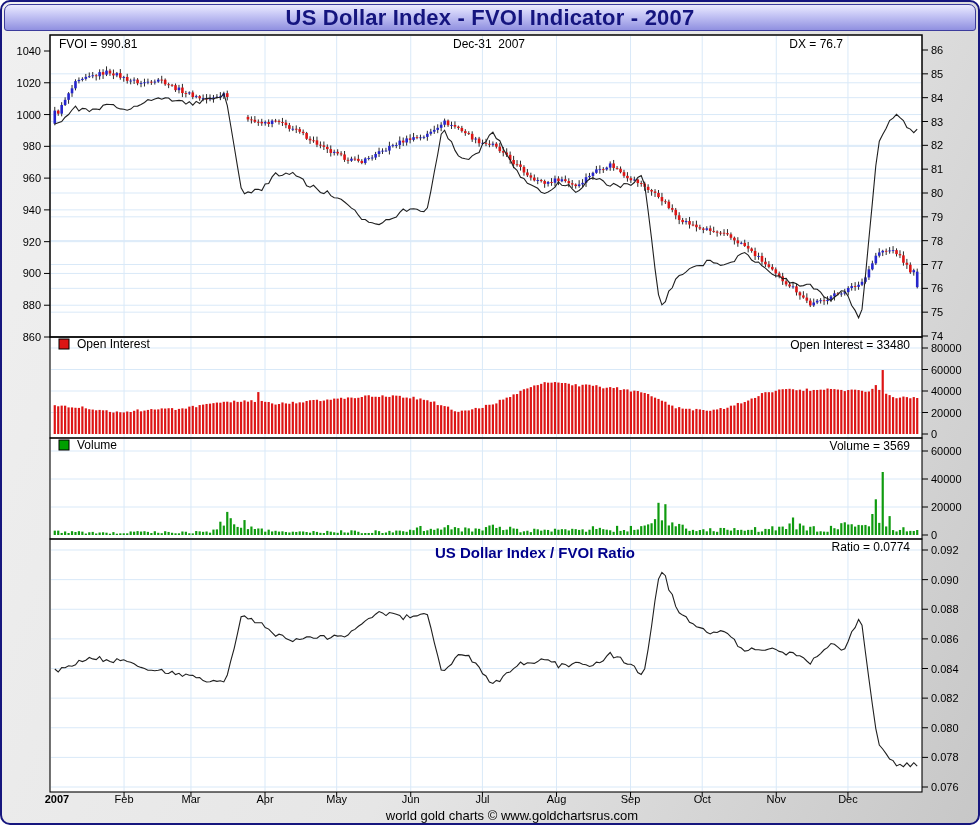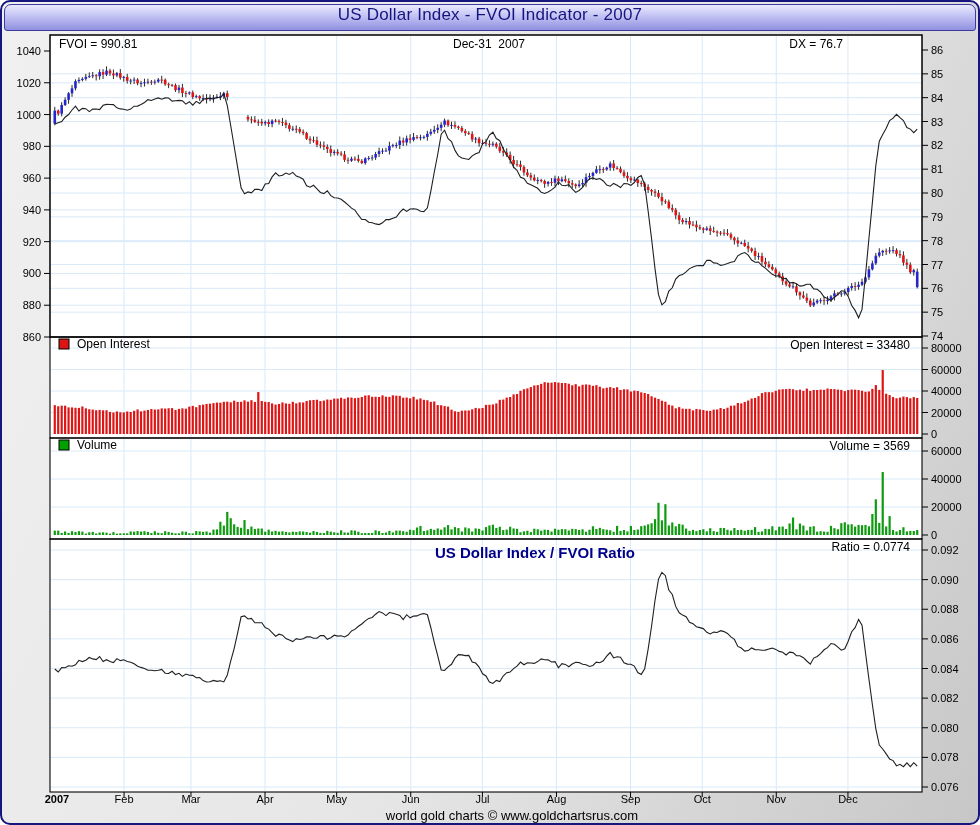--- a/index.html
+++ b/index.html
@@ -4,21 +4,21 @@
 <style>
   html,body{margin:0;padding:0;background:#ffffff;}
   .stage{position:relative;width:980px;height:825px;box-sizing:border-box;
     font-family:"Liberation Sans",sans-serif;
     background:linear-gradient(115deg,#f0f0f0 0%,#e6e6e6 55%,#c7c7c7 100%);
     border:2px solid #16167e;border-radius:10px;overflow:hidden;}
   .titlebar{position:absolute;left:2px;top:2px;right:2px;height:25px;
     border:1px solid #3c3c9c;border-radius:7px 7px 3px 3px;
     background:linear-gradient(180deg,#eaeaff 0%,#c6c6f5 40%,#9090e0 100%);
     display:flex;justify-content:center;
-    font-weight:normal;font-size:17px;color:#15157f;letter-spacing:.2px;}
+    font-weight:bold;font-size:22px;color:#15157f;letter-spacing:.2px;}
   svg{position:absolute;left:0;top:0;}
   text{font-family:"Liberation Sans",sans-serif;fill:#000;}
   .ax{font-size:11px;}
   .ann{font-size:12px;}
   .ttl{font-size:15px;font-weight:bold;fill:#00008b;}
   .mon{font-size:11px;}
   .bold{font-weight:bold;}
   .ftr{font-size:13px;}
   #date-label{white-space:pre;}
 </style>

